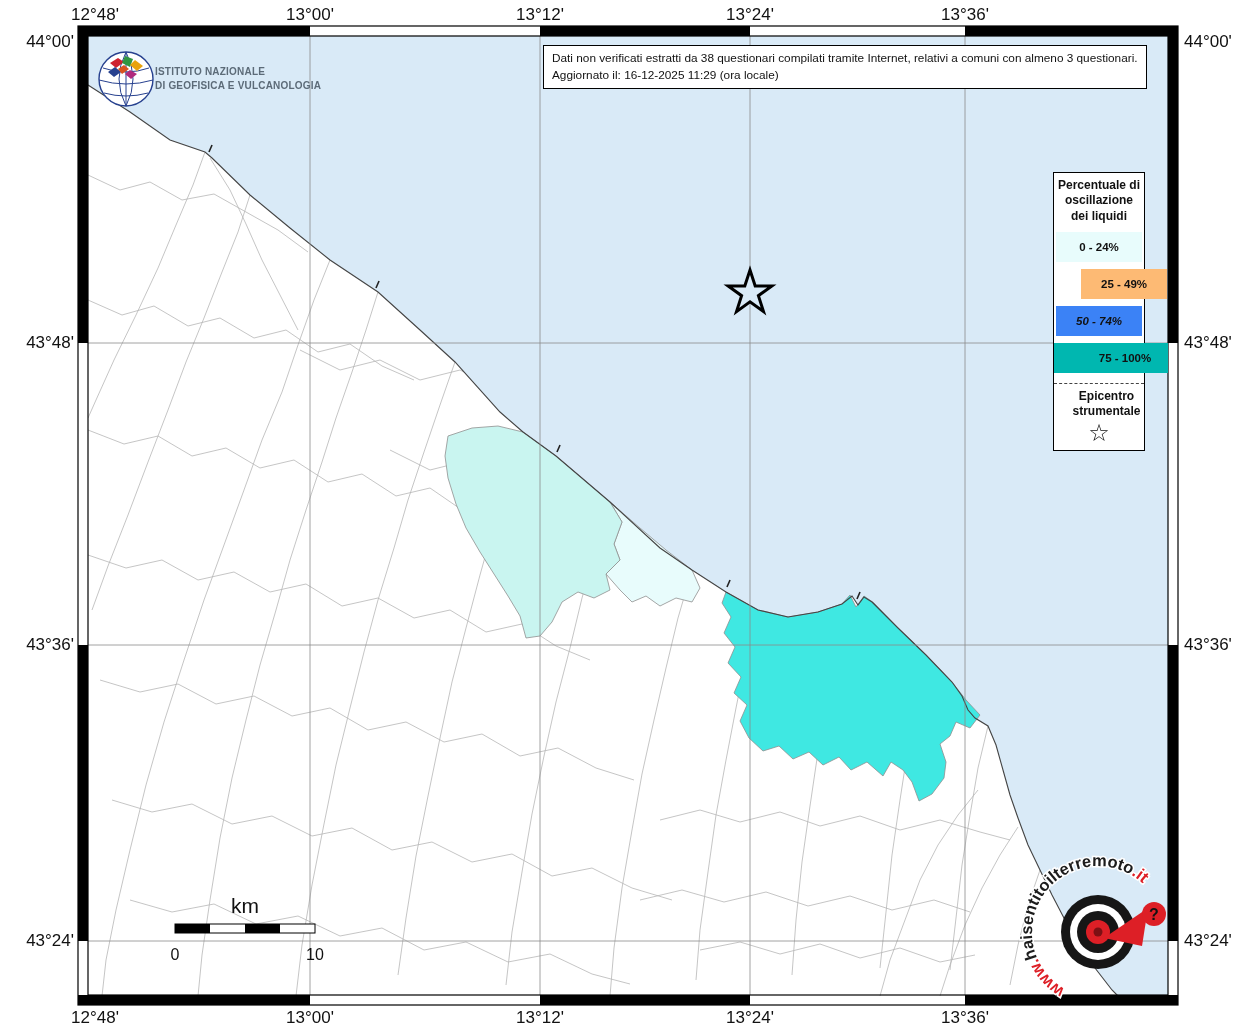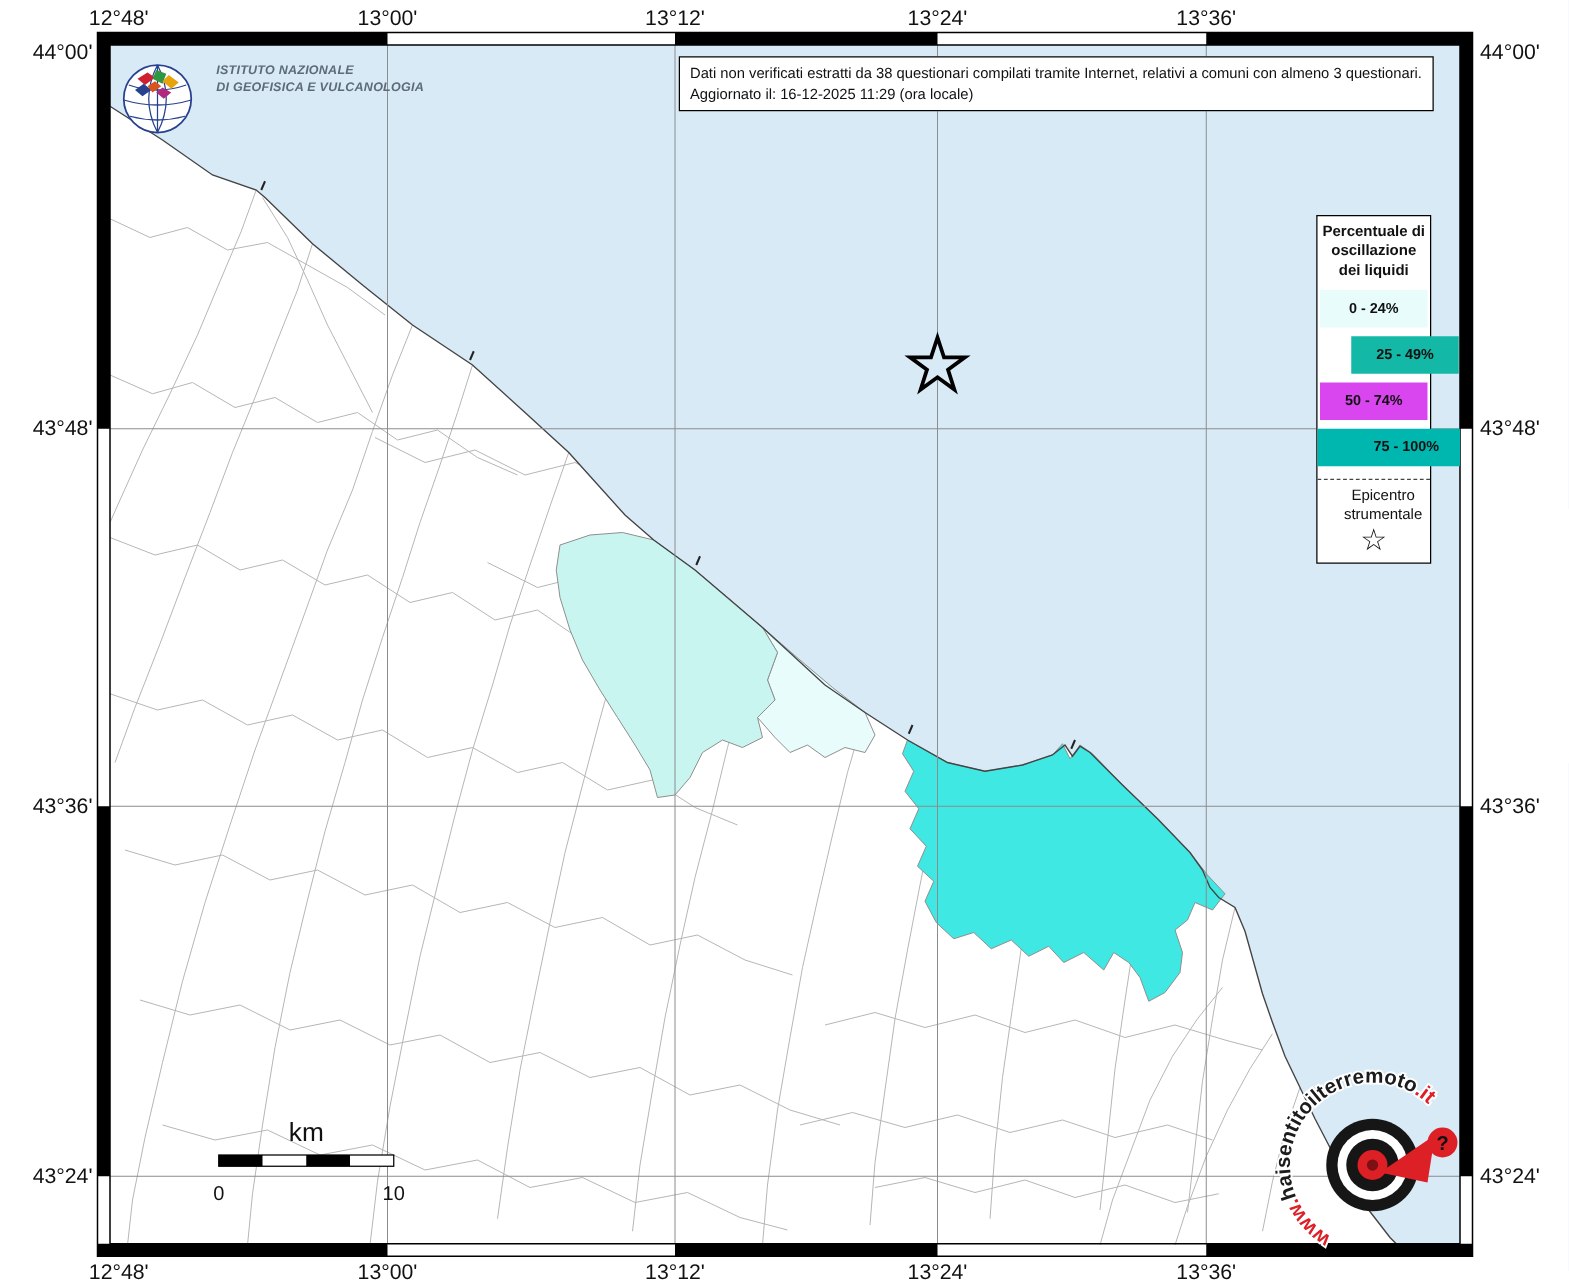--- a/index.html
+++ b/index.html
@@ -6,29 +6,29 @@
   body{width:1255px;height:1024px;background:#fff;position:relative;overflow:hidden;
        font-family:"Liberation Sans",sans-serif;color:#111;}
   svg text{font-family:"Liberation Sans",sans-serif;fill:#111;}
   .axis-label{position:absolute;font-size:17px;white-space:nowrap;line-height:21px;z-index:4;}
   .axis-top,.axis-bottom{transform:translateX(-50%);}
   .axis-left{width:74px;text-align:right;}
   .axis-right{left:1184px;}
   #info-box{position:absolute;left:543px;top:45px;background:#fff;border:1px solid #000;
             padding:4px 8px;font-size:11.8px;line-height:1.45;white-space:nowrap;z-index:5;}
   #info-box span{display:block;}
-  #ingv-logo{position:absolute;left:97px;top:50px;display:flex;gap:18px;z-index:5;font-style:italic;}
+  #ingv-logo{position:absolute;left:97px;top:50px;display:flex;align-items:center;gap:0;z-index:5;}
   #ingv-logo .txt{color:#5c6b78;font-weight:bold;font-size:10px;line-height:1.4;letter-spacing:.2px;}
   #legend{position:absolute;left:1053px;top:172px;width:92px;background:#fff;border:1px solid #000;
           box-sizing:border-box;text-align:center;z-index:5;}
   #legend .title{font-weight:bold;font-size:12px;line-height:1.28;padding:5px 2px 1px;}
   .swatch{width:86px;height:30px;margin:7px auto 0;display:flex;align-items:center;justify-content:center;
           font-weight:bold;font-size:11.5px;}
   #legend .epi{border-top:1px dashed #444;margin-top:10px;padding:5px 0 3px;}
-  #legend .epi .lbl{font-weight:normal;font-size:12px;line-height:1.25;padding-left:15px;}
+  #legend .epi .lbl{font-weight:bold;font-size:12px;line-height:1.25;padding-left:15px;}
   #legend .epi .star{font-size:24px;line-height:1.15;}
   #map-svg{position:absolute;left:0;top:0;z-index:1;}
   #watermark{position:absolute;left:1008px;top:842px;z-index:6;}
 </style>
 </head>
 <body>
 
 <svg id="map-svg" width="1255" height="1024" viewBox="0 0 1255 1024">
   <defs>
     <clipPath id="landClip">
@@ -167,22 +167,22 @@
   </svg>
   <div class="txt">
     <div>ISTITUTO NAZIONALE</div>
     <div>DI GEOFISICA E VULCANOLOGIA</div>
   </div>
 </div>
 
 <div id="legend">
   <div class="title">Percentuale di oscillazione dei liquidi</div>
   <div class="swatch" style="background: rgb(232, 252, 252);">0 - 24%</div>
-  <div class="swatch" style="background: #14b8a6; margin-left: 27px;">25 - 49%</div>
-  <div class="swatch" style="background: #d946ef;">50 - 74%</div>
+  <div class="swatch" style="background: #fdba74; margin-left: 27px;">25 - 49%</div>
+  <div class="swatch" style="background: #3b82f6; font-style: italic;">50 - 74%</div>
   <div class="swatch" style="background: rgb(0, 183, 176); padding-left: 28px;">75 - 100%</div>
   <div class="epi">
     <div class="lbl">
       <div>Epicentro</div>
       <div>strumentale</div>
     </div>
     <div class="star">☆</div>
   </div>
 </div>
 

